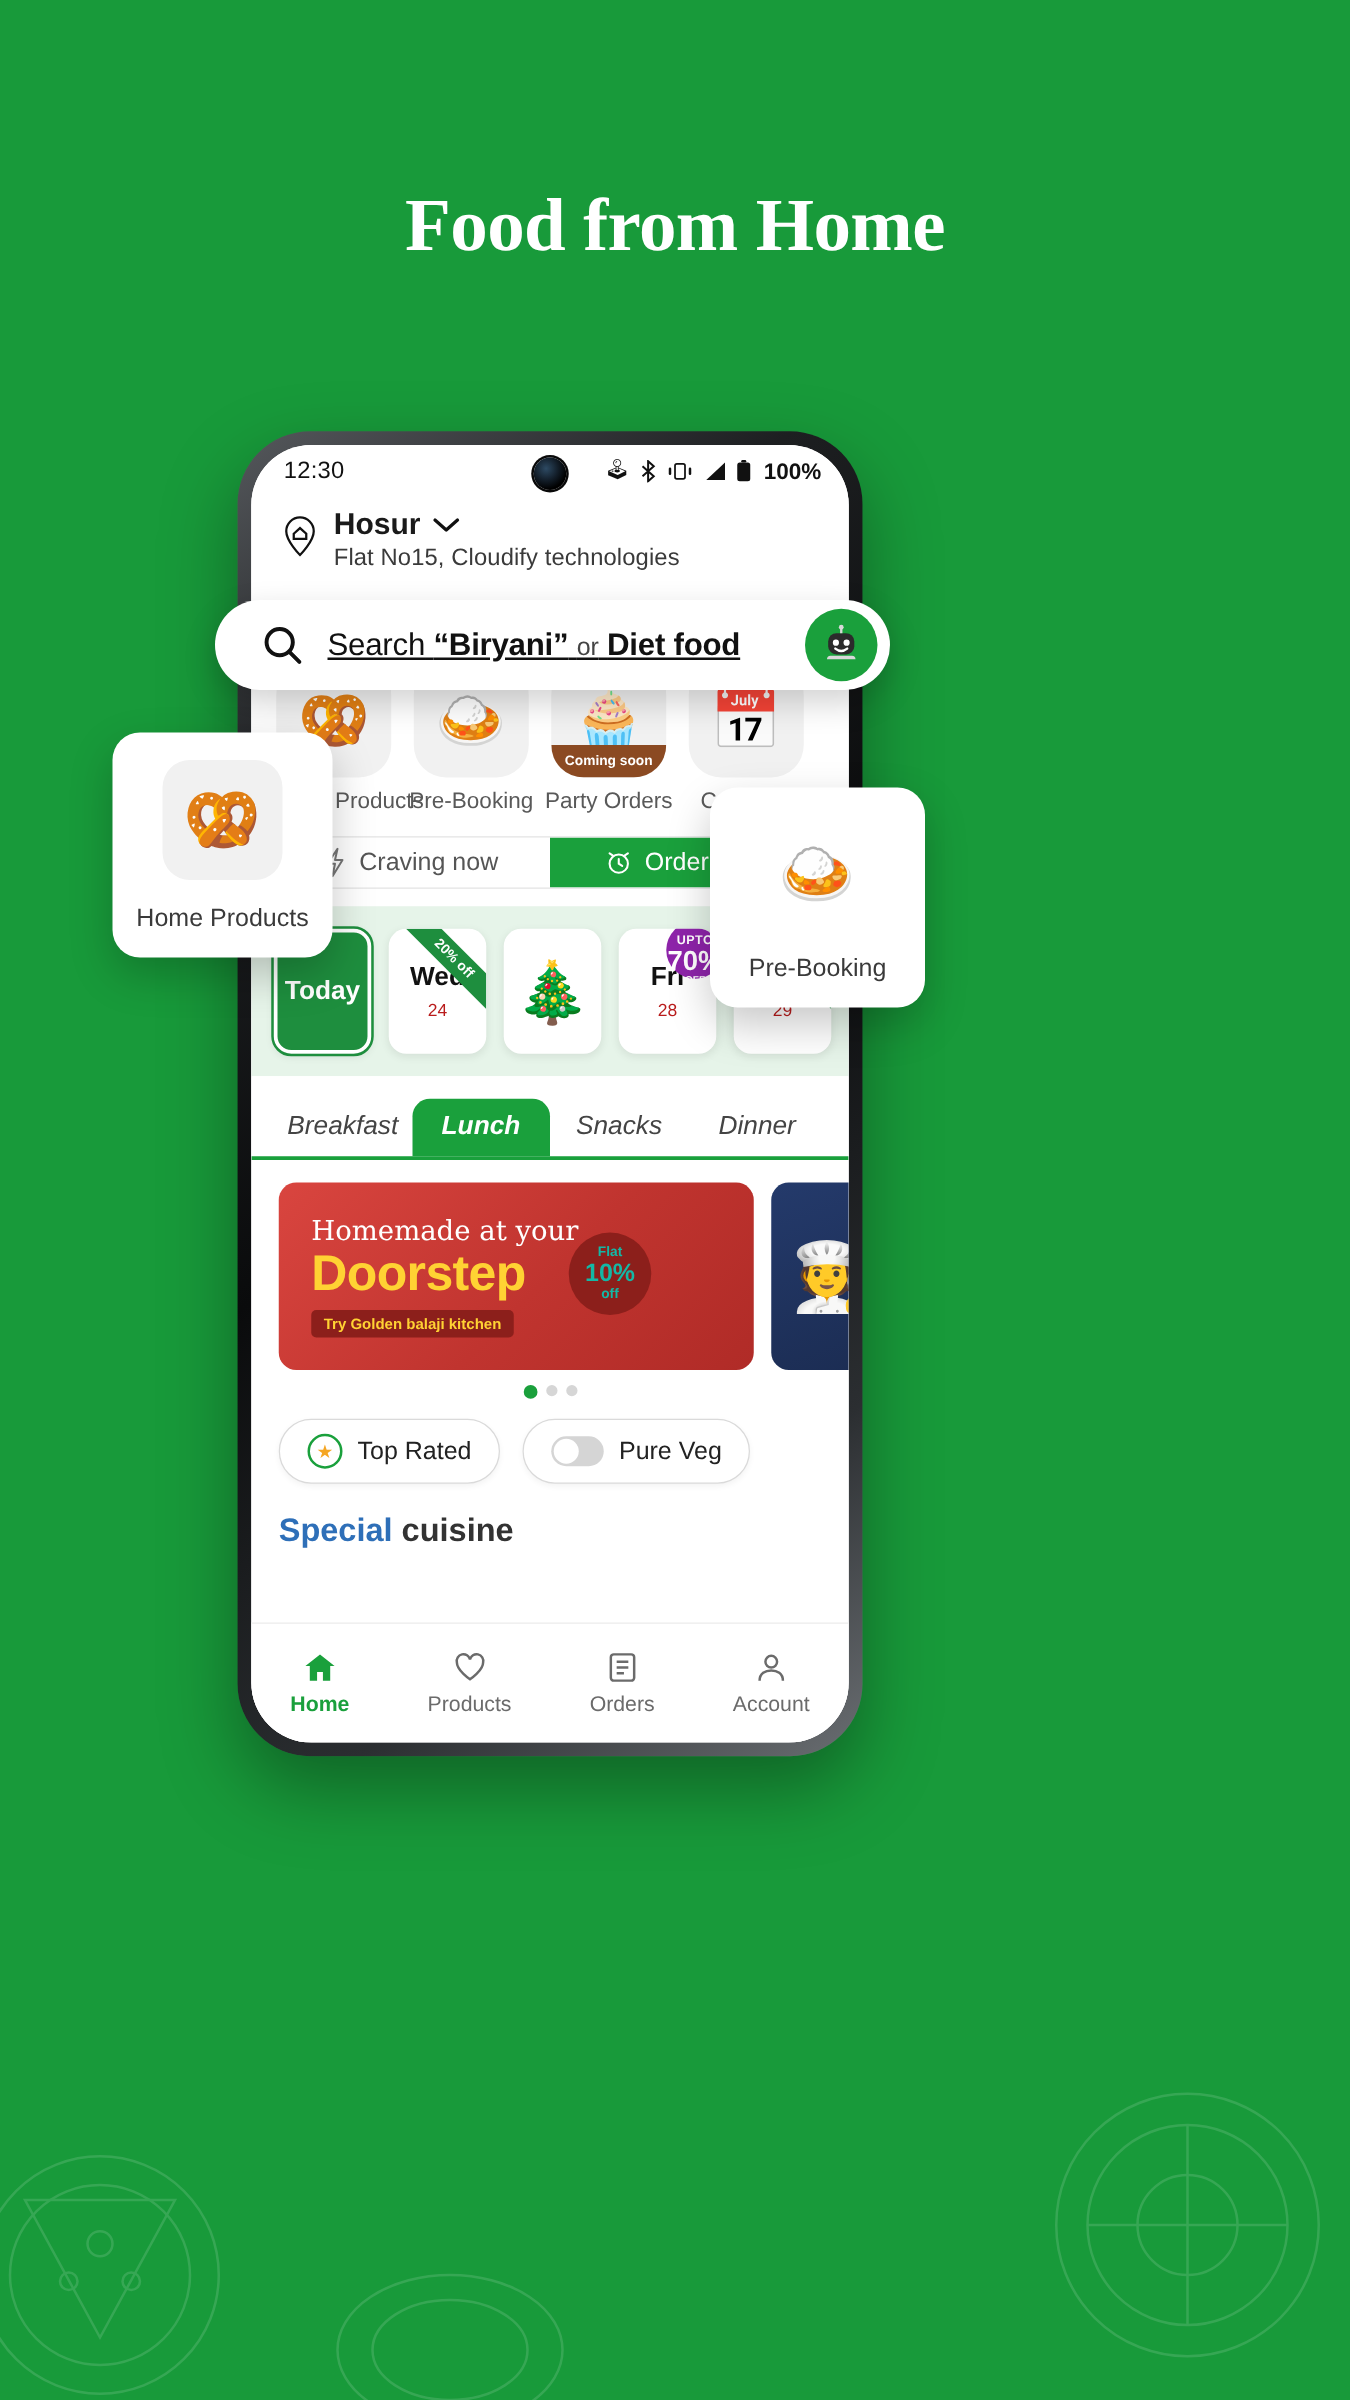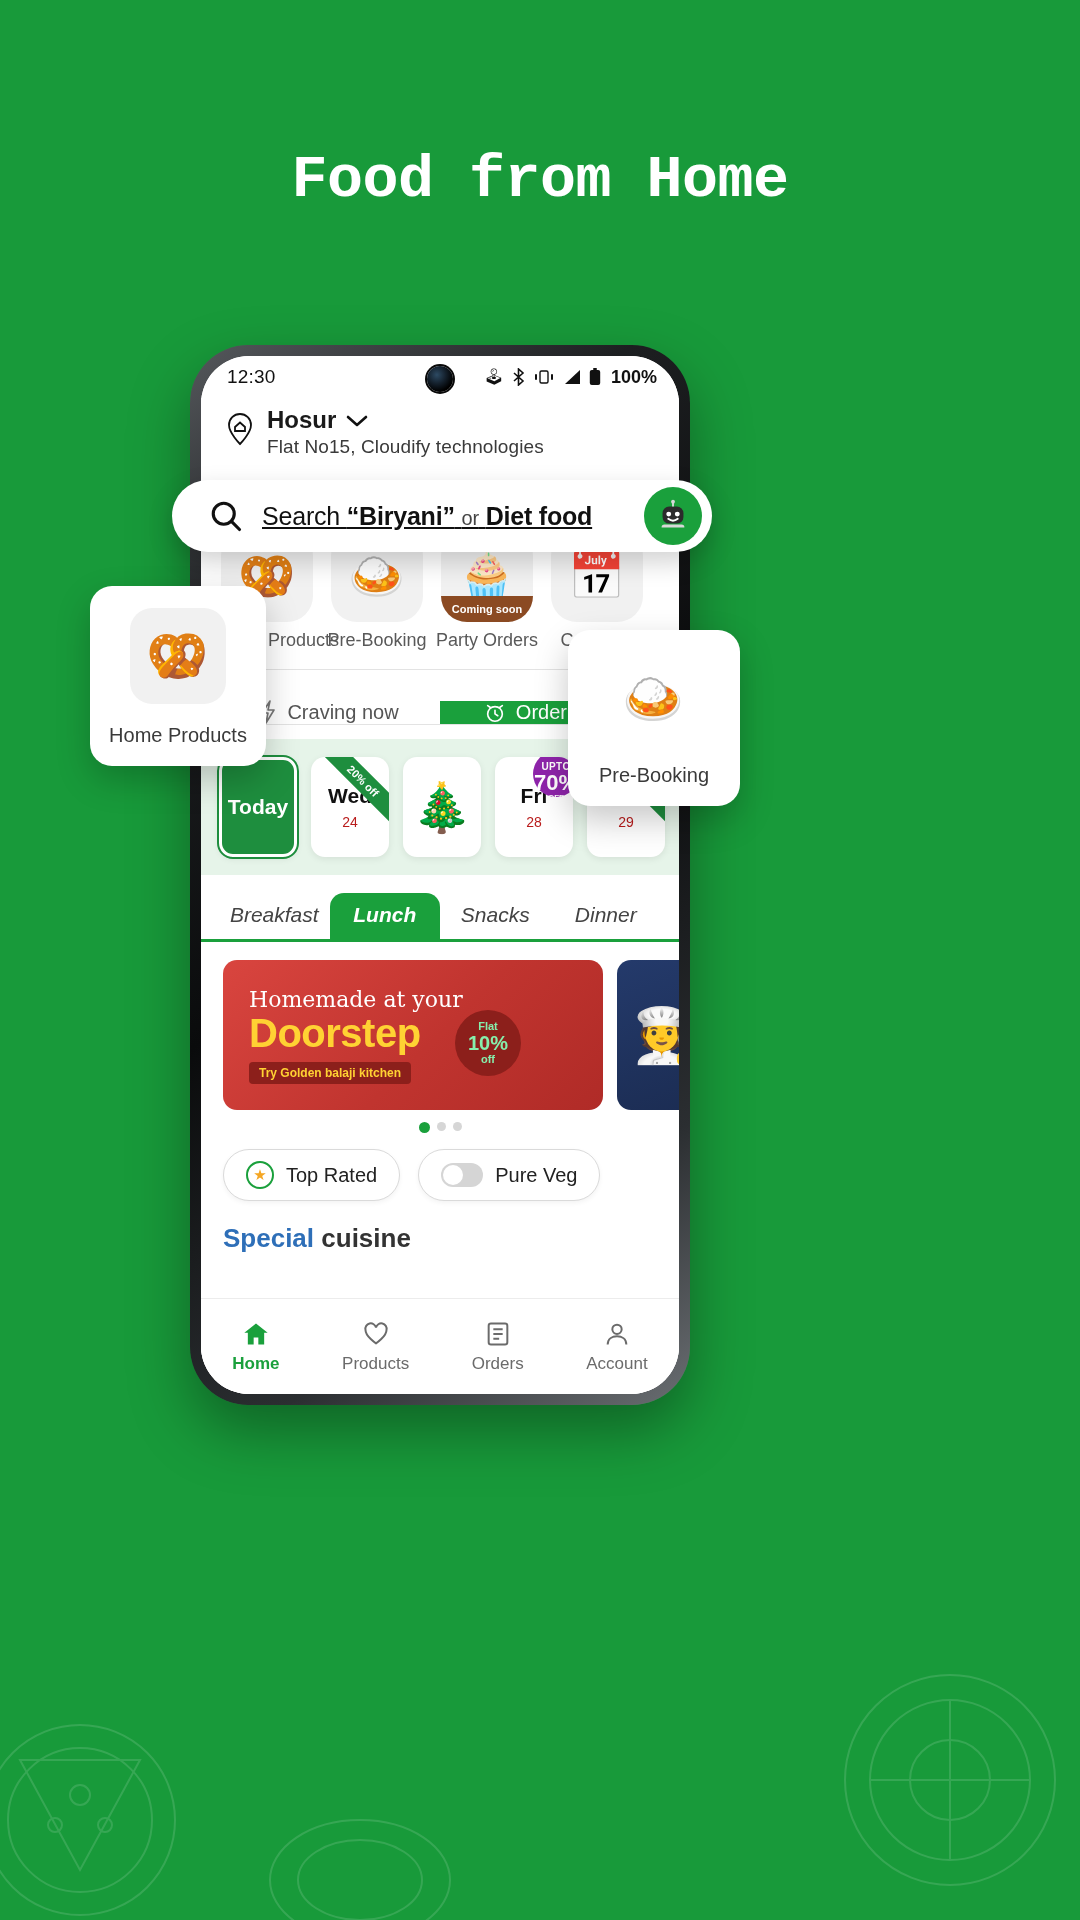--- a/index.html
+++ b/index.html
@@ -16,21 +16,21 @@
   .bg-doodles svg { position:absolute; }
 
   
   .promo-heading {
     position: absolute; top: 146px; left: 0; width: 1080px;
     text-align: center;
     color: #ffffff;
     font-size: 60px;
     font-weight: 800;
     letter-spacing: -0.5px;
-    font-family: Liberation Mono, monospace;
+    font-family: Liberation Serif, serif;
   }
 
   
   .phone {
     position: absolute;
     left: 190px; top: 345px;
     width: 500px; height: 1060px;
     border-radius: 58px;
     background: linear-gradient(145deg,#55585c 0%,#1d1f21 22%,#0a0b0c 50%,#2b2e31 80%,#6a6e72 100%);
     padding: 11px;
@@ -121,22 +121,22 @@
   }
   .coming-soon {
     position:absolute; left:0; right:0; bottom:0; height:26px;
     background:#8B4A22; color:#fff; font-size:11px; font-weight:700;
     display:flex; align-items:center; justify-content:center;
   }
   .cat-label { font-size: 18px; color:#595959; white-space: nowrap; }
 
   
   .mode-toggle {
-    margin: 10px 16px 0; height: 56px; border-radius: 12px;
-    border: 1px solid #e3e3e3; display:flex; overflow:hidden; background:#fff;align-items:flex-end;
+    margin: 10px 16px 0; height: 42px; border-radius: 12px;
+    border: 1px solid #e3e3e3; display:flex; overflow:hidden; background:#fff;
   }
   .mode {
     flex:1; display:flex; align-items:center; justify-content:center; gap:10px;
     font-size: 20px; color:#555;
   }
   .mode.active { background:#1AA03C; color:#fff; font-weight:500; }
 
   
   .date-strip {
     margin-top: 14px; background:#E6F4E9; padding: 18px 0 18px 18px;
@@ -196,22 +196,22 @@
     background: linear-gradient(160deg,#243a6b 0%,#1b2c52 100%);
     display:flex; align-items:center; justify-content:center; font-size: 54px;
   }
   .bn-script { font-family:"DejaVu Serif", serif; color:#fff; font-size:22px; }
   .bn-big { color:#FFD233; font-size:40px; font-weight:800; letter-spacing:-.5px; line-height:1.05;}
   .bn-sub {
     margin-top:8px; background:#8C1F1B; color:#FFD233; font-size:12px; font-weight:700;
     padding:4px 10px; border-radius:4px; align-self:flex-start;
   }
   .bn-flat {
-    position:absolute; right: 82px; top: 50px; width:66px; height:66px; border-radius:50%;
-    background:#8C1F1B; color:#86efac; display:flex; flex-direction:column;
+    position:absolute; right: 82px; top: 40px; width:66px; height:66px; border-radius:50%;
+    background:#8C1F1B; color:#14b8a6; display:flex; flex-direction:column;
     align-items:center; justify-content:center; line-height:1.05;
   }
   .bn-flat .f1 { font-size:11px; font-weight:700;}
   .bn-flat .f2 { font-size:20px; font-weight:800;}
   .bn-flat .f3 { font-size:11px; font-weight:700;}
   .dots { display:flex; gap:7px; justify-content:center; padding: 12px 0 0; }
   .dot { width:9px; height:9px; border-radius:50%; background:#d6d6d6;}
   .dot.on { background:#1AA03C; width:11px; height:11px;}
 
   

